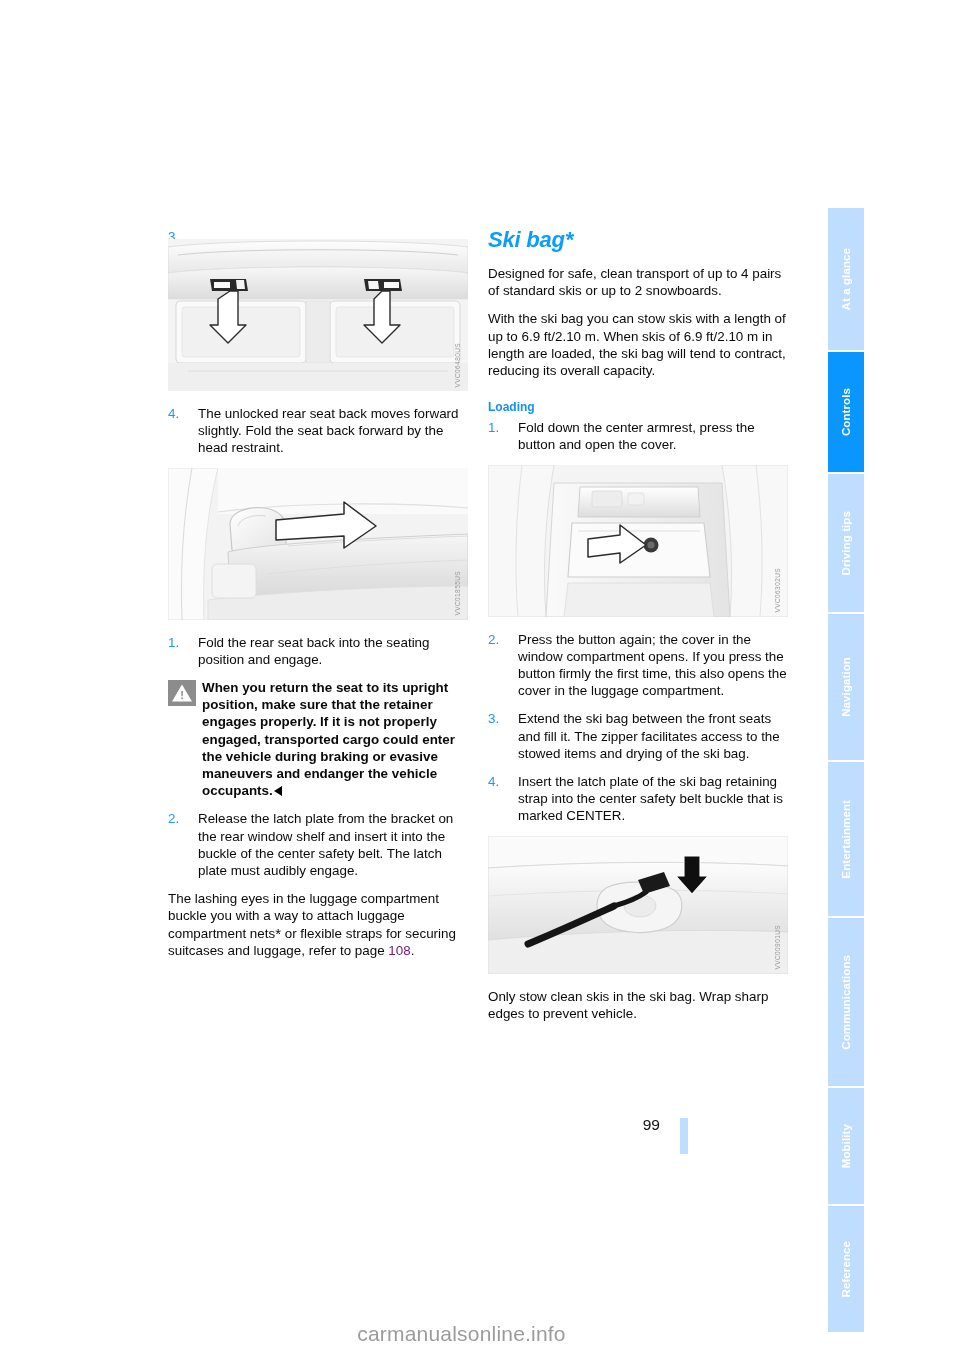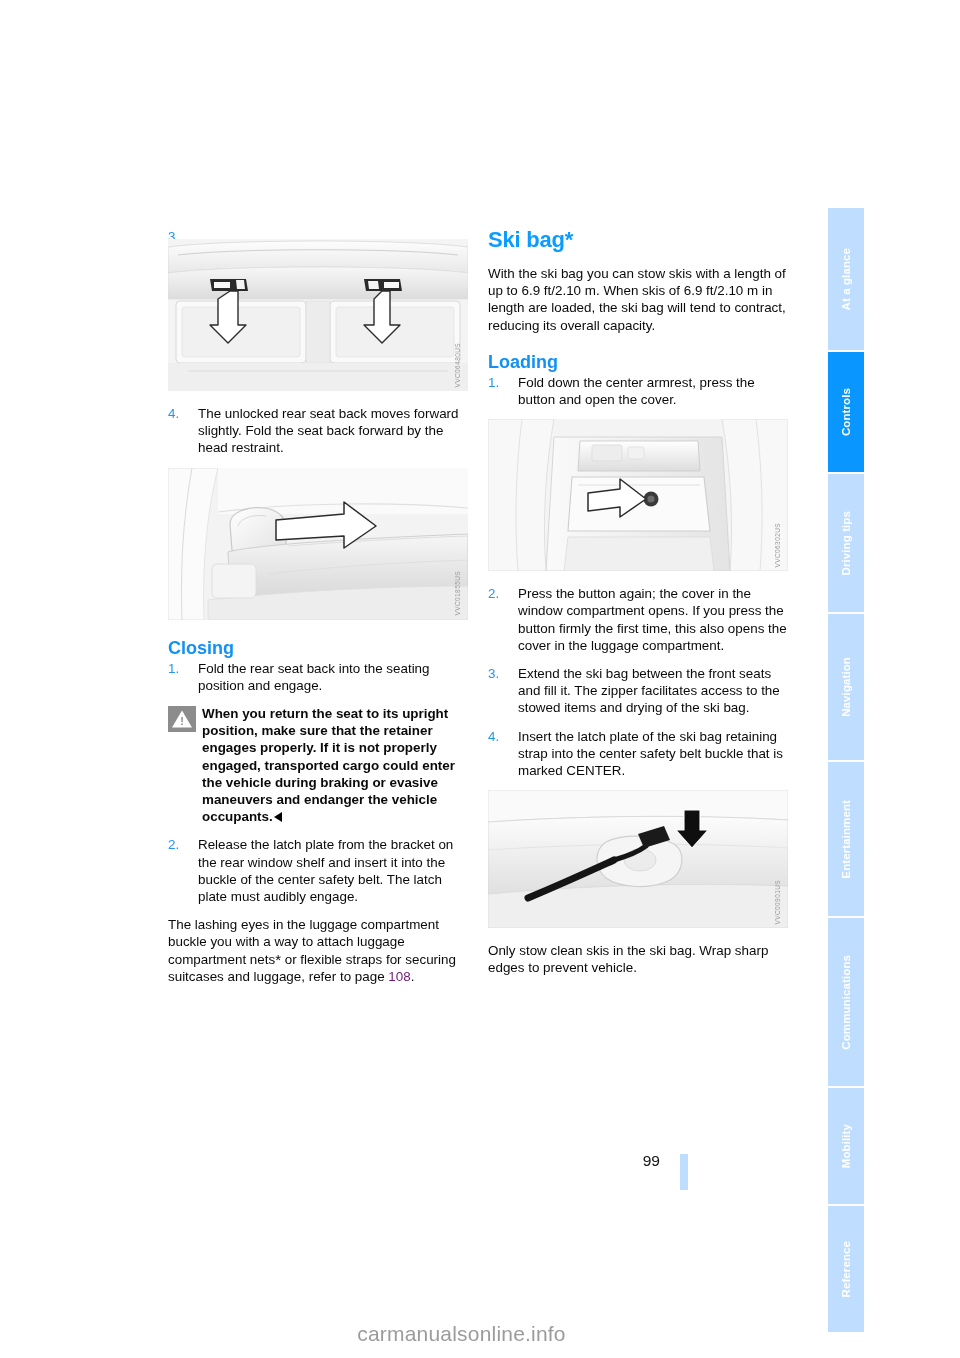--- a/index.html
+++ b/index.html
@@ -35,24 +35,25 @@
   #col-right { left: 488px; top: 228px; }
 
   
   .h-main {
     color: #0a9cff;
     font-size: 22px;
     font-weight: bold;
     line-height: 24px;
     margin: 0 0 13px 0;
     letter-spacing: -0.2px;
+    font-style: italic;
   }
   .h-sub {
     color: #1191f5;
-    font-size: 18px;
+    font-size: 12px;
     font-weight: bold;
     line-height: 18px;
     margin: 19px 0 3px 0;
   }
 
   
   p.body {
     margin: 0 0 11px 0;
   }
 
@@ -159,21 +160,21 @@
     white-space: nowrap;
   }
   .tab.active {
     background: #0a96ff;
     color: #ffffff;
   }
 
   
   #footer {
     position: absolute;
-    left: 0; top: 1152px;
+    left: 0; top: 1116px;
     width: 960px; height: 40px;
   }
   #page-number {
     position: absolute;
     left: 618px; top: 0;
     width: 42px;
     text-align: right;
     font-size: 15.5px;
     color: #111;
   }
@@ -290,21 +291,20 @@
 
         <path d="M40,132 C110,124 220,118 300,118 L300,152 L40,152 Z" fill="#ededed" stroke="#dedede" stroke-width="0.8"></path>
 
         <rect x="44" y="96" width="44" height="34" rx="5" fill="#f4f4f4" stroke="#dcdcdc" stroke-width="0.9"></rect>
 
         <path d="M108,52 L176,46 L176,34 L208,58 L176,80 L176,68 L108,72 Z" fill="#ffffff" stroke="#2b2b2b" stroke-width="1.5" stroke-linejoin="round"></path>
       </svg>
       <span class="code">VVC01855US</span>
     </div>
 
-    <h2 class="h-sub">Closing</h2>
 
     <div class="num-item">
       <span class="num">1.</span>
       <span>Fold the rear seat back into the seating position and engage.</span>
     </div>
 
     <div class="warn-block">
       <span class="warn-icon">
         <span class="tri"></span>
           <span class="bang">!</span>
@@ -320,20 +320,21 @@
     </div>
 
     <p class="body"><span>The lashing eyes in the luggage compartment buckle you with a way to attach luggage compartment nets</span><span class="star">*</span><span> or flexible straps for securing suitcases and luggage, refer to page </span><a class="pageref" href="#" style="text-decoration:none;">108</a><span>.</span></p>
 
   </div>
 
   <div class="column" id="col-right">
 
     <h1 class="h-main"><span>Ski bag</span><span>*</span></h1>
 
+    <p class="body">Designed for safe, clean transport of up to 4 pairs of standard skis or up to 2 snowboards.</p>
     <p class="body">With the ski bag you can stow skis with a length of up to 6.9 ft/2.10 m. When skis of 6.9 ft/2.10 m in length are loaded, the ski bag will tend to contract, reducing its overall capacity.</p>
 
     <h2 class="h-sub">Loading</h2>
 
     <div class="num-item">
       <span class="num">1.</span>
       <span>Fold down the center armrest, press the button and open the cover.</span>
     </div>
 
     <div class="figure" style="height:152px;">

